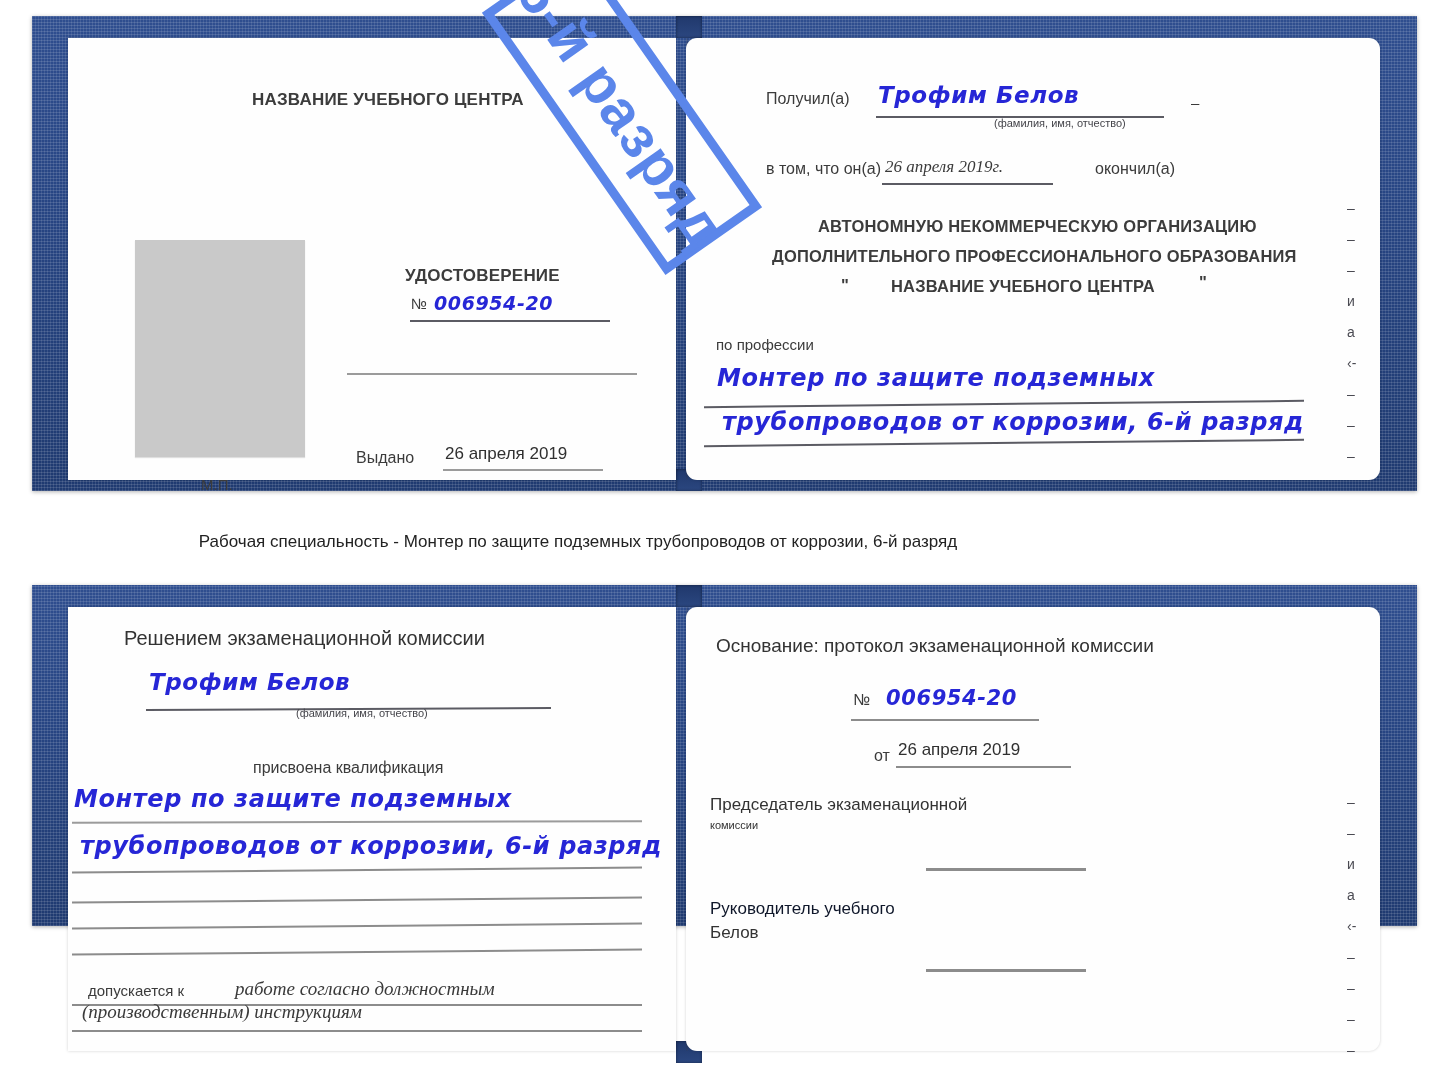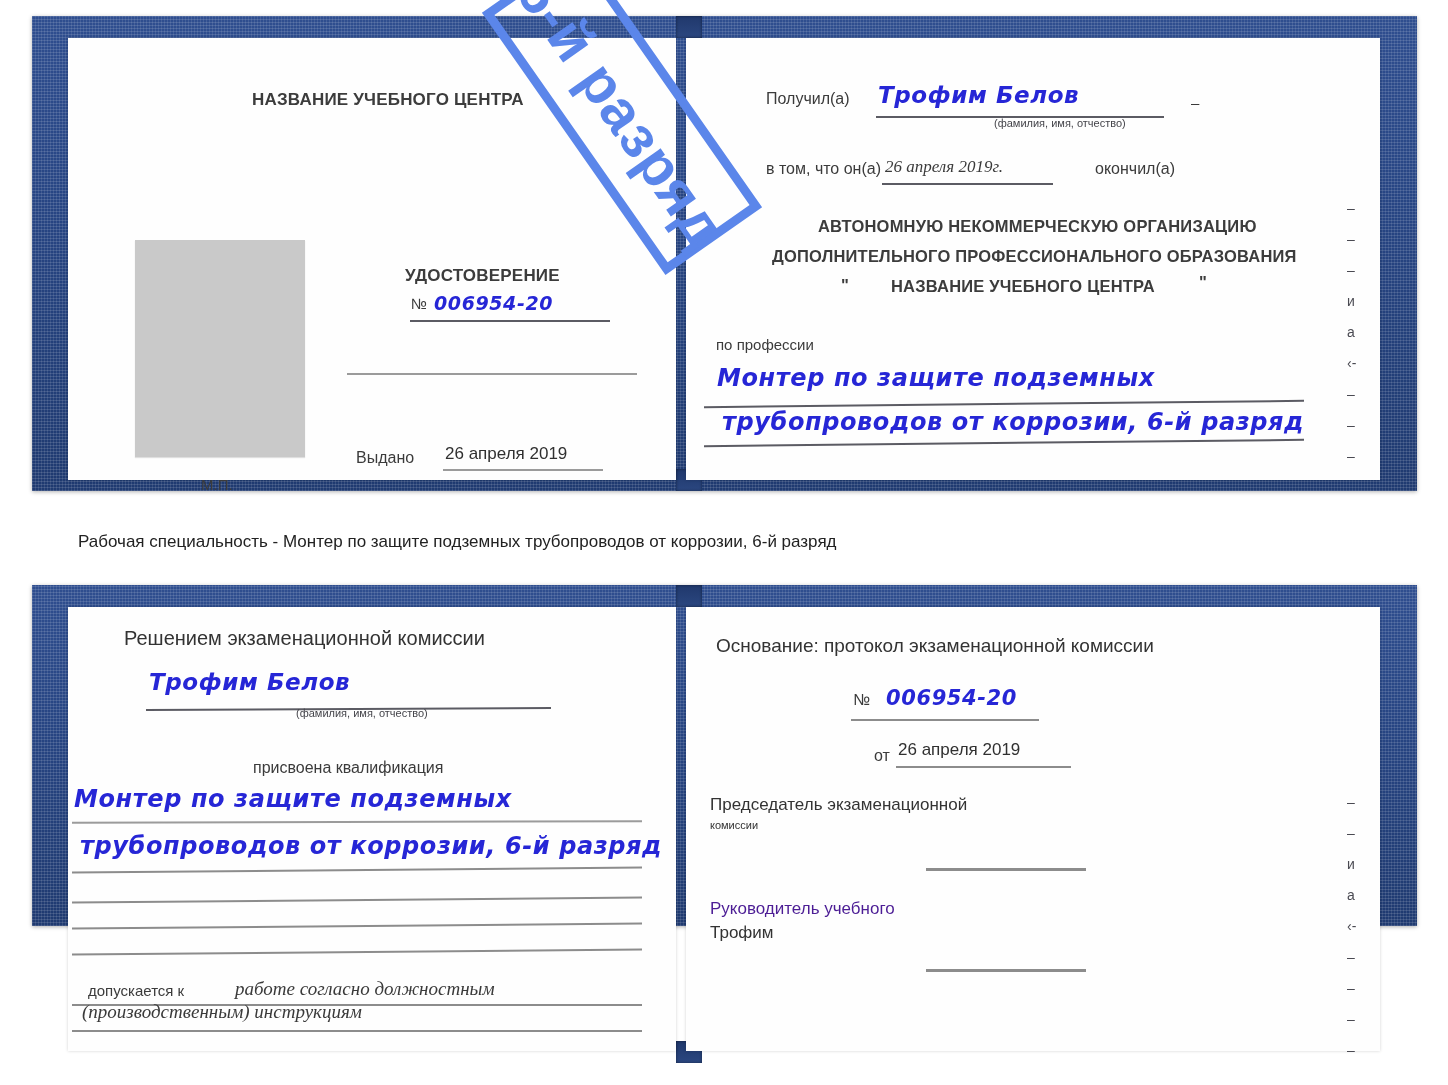--- a/index.html
+++ b/index.html
@@ -30,21 +30,21 @@
     box-shadow:inset 0 0 3px rgba(0,0,0,.45);
   }
 
   
   .page{
     position:absolute;
     background:#fefefe;
     box-shadow:0 0 3px rgba(0,0,0,.18);
   }
   .page.left{  left:36px;  top:22px; width:608px; }
-  .page.right{ left:654px; top:22px; width:694px; }
+  .page.right{ left:654px; top:22px; width:694px;border-radius:11px; }
   .book.top .page{ height:442px; }
   .book.bottom .page{ height:444px; }
 
   
   .spine-line{
     position:absolute; width:2px;
     background:linear-gradient(180deg,rgba(60,60,70,.15),rgba(40,40,55,.8) 12%,rgba(40,40,55,.8) 88%,rgba(60,60,70,.15));
   }
 
   
@@ -88,21 +88,21 @@
     letter-spacing:1px;
     white-space:nowrap;
   }
 
   
   .edgecol{position:absolute;font-size:14px;color:#4a4a52;line-height:31px;text-align:left;}
 
   
   .caption{
     position:absolute;left:78px;top:529px;width:1000px;
-    font-size:17px;line-height:26px;color:#222;
+    font-size:17px;line-height:26px;color:#222;text-align:center;
   }
 </style>
 </head>
 <body>
 
 <div class="book top">
 
   <div class="spine-notch" style="left:644px;top:0;width:26px;height:22px;"></div>
   <div class="spine-notch" style="left:644px;top:453px;width:26px;height:22px;"></div>
 
@@ -219,22 +219,22 @@
     <div class="rule" style="left:165px;top:112px;width:188px;height:2px;"></div>
 
     <div class="t" style="left:188px;top:140px;font-size:16px;">от</div>
     <div class="t" style="left:212px;top:133px;font-size:17px;color:#303030;">26 апреля 2019</div>
     <div class="rule" style="left:210px;top:159px;width:175px;height:2px;"></div>
 
     <div class="t" style="left:24px;top:188px;font-size:17px;color:#333;">Председатель экзаменационной</div>
     <div class="t" style="left:24px;top:212px;font-size:11px;color:#333;">комиссии</div>
     <div class="rule" style="left:240px;top:261px;width:160px;height:3px;"></div>
 
-    <div class="t" style="left:24px;top:292px;font-size:17px;color:#4c1d95;">Руководитель учебного</div>
-    <div class="t" style="left:24px;top:316px;font-size:17px;color:#333;">Трофим</div>
+    <div class="t" style="left:24px;top:292px;font-size:17px;color:#0f172a;">Руководитель учебного</div>
+    <div class="t" style="left:24px;top:316px;font-size:17px;color:#333;">Белов</div>
     <div class="rule" style="left:240px;top:362px;width:160px;height:3px;"></div>
 
     <div class="edgecol" style="left:661px;top:180px;">
       <div>–</div>
       <div>–</div>
       <div>и</div>
       <div>а</div>
       <div>‹-</div>
       <div>–</div>
       <div>–</div>

